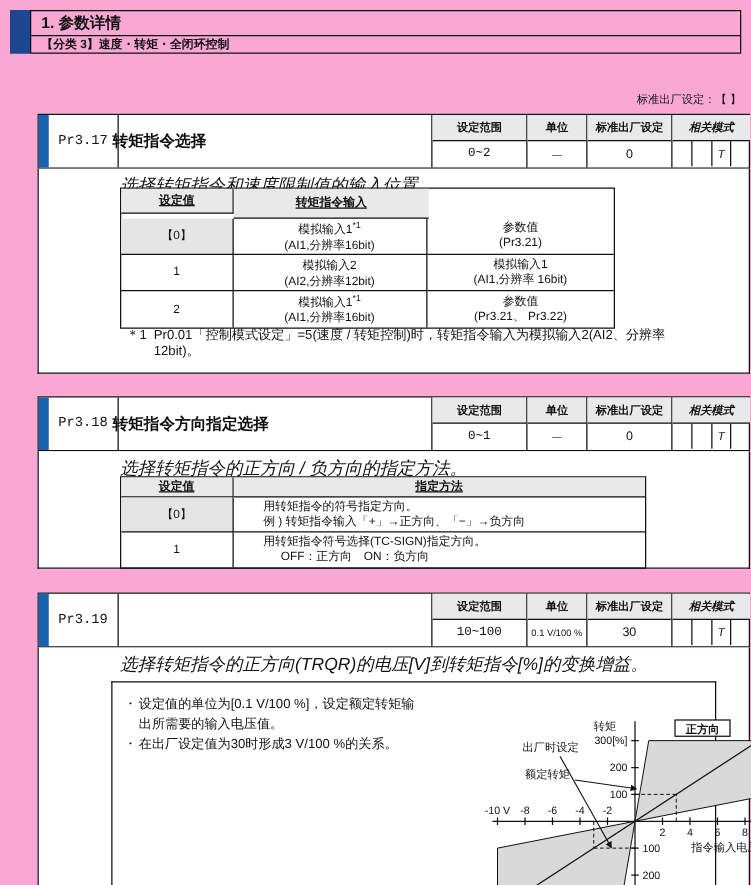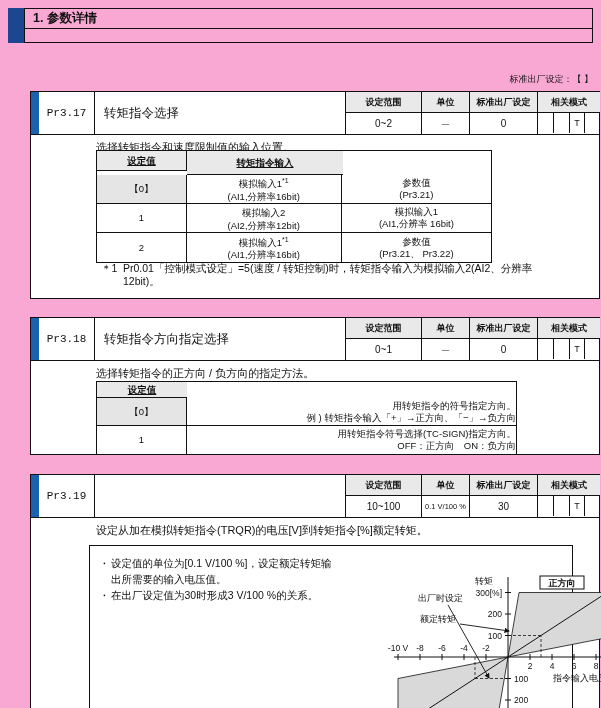--- a/index.html
+++ b/index.html
@@ -12,45 +12,45 @@
   .hdr-accent{position:absolute;left:8px;top:8px;width:16px;height:35px;background:var(--hdrblue);}
   .hdr-box{position:absolute;left:24px;top:8px;width:569px;height:35px;border:1.5px solid var(--ink);box-sizing:border-box;}
   .hdr-row1{height:19px;border-bottom:1px solid var(--ink);font-size:12.5px;font-weight:bold;line-height:19px;padding-left:8px;}
   .hdr-row2{height:14px;font-size:9.5px;font-weight:bold;line-height:14px;padding-left:8px;}
   .factory-note{position:absolute;right:8px;top:73px;font-size:9px;font-weight:normal;}
   
   .pblock{position:absolute;left:30px;width:570px;height:44px;border:1.5px solid var(--ink);box-sizing:border-box;background:#fff;}
   .pblock .accent{position:absolute;left:0;top:0;width:8px;height:100%;background:var(--accent);}
   .pblock .pid{position:absolute;left:8px;top:0;width:56px;height:100%;border-right:1px solid var(--ink);
                display:flex;align-items:center;justify-content:center;font-size:11px;box-sizing:border-box;font-family:Liberation Mono, monospace;}
-  .pblock .pname{position:absolute;left:63px;top:0;width:250px;height:100%;display:flex;align-items:center;
-               padding-left:10px;font-size:12.5px;font-weight:normal;box-sizing:border-box;}
+  .pblock .pname{position:absolute;left:49px;top:0;width:250px;height:100%;display:flex;align-items:center;
+               padding-left:10px;font-size:12.5px;font-weight:bold;box-sizing:border-box;}
   .meta{position:absolute;top:0;height:100%;border-left:1px solid var(--ink);box-sizing:border-box;}
   .meta .mlabel{height:20px;background:var(--thead);border-bottom:1px solid var(--ink);
                font-size:9px;font-weight:bold;display:flex;align-items:center;justify-content:center;}
   .meta .mval{height:20px;font-size:10px;display:flex;align-items:center;justify-content:center;}
-  .meta.mrange{left:314px;width:76px;} .meta.munit{left:390px;width:48px;}
-  .meta.mdefault{left:438px;width:68px;} .meta.mmodes{left:506px;width:63px;}
+  .meta.mrange{left:314px;width:76px;font-family:Liberation Mono, monospace;} .meta.munit{left:390px;width:48px;}
+  .meta.mdefault{left:438px;width:68px;} .meta.mmodes{left:506px;width:63px;font-style:italic;}
   .munit .mval{font-size:7.5px;}
   .modes-cells{display:flex;height:20px;}
   .modes-cells span{flex:1;border-left:1px solid var(--ink);display:flex;align-items:center;justify-content:center;font-size:9px;box-sizing:border-box;}
   .modes-cells span:first-child{border-left:none;}
   
   .pbox{position:absolute;left:30px;width:570px;border:1px solid var(--ink);border-top:none;box-sizing:border-box;background:#fff;}
-  .pdesc{position:absolute;left:65px;top:5px;font-size:11px;}
+  .pdesc{position:absolute;left:65px;top:5px;font-size:14px;font-style:italic;}
   
   .itable{position:absolute;border:1px solid var(--ink);box-sizing:border-box;}
   .irow{display:flex;}
   .icell{border-right:1px solid var(--ink);border-bottom:1px solid var(--ink);box-sizing:border-box;
          display:flex;flex-direction:column;align-items:center;justify-content:center;font-size:9.5px;line-height:12px;text-align:center;}
   .icell:last-child{border-right:none;}
   .irow:last-child .icell{border-bottom:none;}
   .ihead .icell{background:var(--thead);font-weight:bold;text-decoration:underline;}
   .gcell{background:#e5e5e5;}
-  .leftal{align-items:flex-end;text-align:left;padding-left:24px;}
+  .leftal{align-items:flex-start;text-align:left;padding-left:24px;}
   .indent{padding-left:14px;}
   .sup{font-size:7px;vertical-align:super;}
   
   .footnote{position:absolute;left:70px;top:127px;width:460px;display:flex;font-size:10.5px;line-height:13px;}
   .footnote .fmark{width:22px;flex:none;}
   
   .innerbox{position:absolute;left:58px;top:27px;width:484px;height:163px;border:1px solid var(--ink);border-bottom:none;box-sizing:border-box;}
   .bullets{position:absolute;left:9px;top:9px;width:242px;}
   .bullet{display:flex;font-size:10.5px;line-height:16px;}
   .bullet .bm{width:12px;flex:none;}
@@ -58,20 +58,21 @@
   svg{overflow:visible;font-family:inherit;}
 </style>
 </head>
 <body>
 
 <div class="page">
 
   <div class="hdr-accent"></div>
   <div class="hdr-box">
     <div class="hdr-row1">1. 参数详情</div>
+    <div class="hdr-row2">【分类 3】速度・转矩・全闭环控制</div>
   </div>
   <div class="factory-note">标准出厂设定：【 】</div>
 
   <div class="pblock" style="top:91px">
     <div class="accent"></div>
     <div class="pid">Pr3.17</div>
     <div class="pname">转矩指令选择</div>
     <div class="meta mrange">
       <div class="mlabel">设定范围</div>
       <div class="mval">0~2</div>
@@ -165,20 +166,21 @@
         <span>T</span>
         <span></span>
       </div>
     </div>
   </div>
   <div class="pbox" style="top:361px;height:94px">
     <div class="pdesc">选择转矩指令的正方向 / 负方向的指定方法。</div>
     <div class="itable" style="left:65px;top:20px;width:421px">
       <div class="irow ihead">
         <div class="icell" style="width:90px;height:16px">设定值</div>
+        <div class="icell" style="width:331px;height:16px">指定方法</div>
       </div>
       <div class="irow">
         <div class="icell gcell" style="width:90px;height:28px">【0】</div>
         <div class="icell leftal" style="width:331px;height:28px">
           <div>用转矩指令的符号指定方向。</div>
           <div>例 ) 转矩指令输入「+」→正方向、「−」→负方向</div>
         </div>
       </div>
       <div class="irow">
         <div class="icell" style="width:90px;height:28px">1</div>
@@ -209,21 +211,21 @@
       <div class="mlabel">相关模式</div>
       <div class="modes-cells">
         <span></span>
         <span></span>
         <span>T</span>
         <span></span>
       </div>
     </div>
   </div>
   <div class="pbox" style="top:518px;height:190px;border-bottom:none">
-    <div class="pdesc">设定从加在模拟转矩指令(TRQR)的电压[V]到转矩指令[%]额定转矩。</div>
+    <div class="pdesc">选择转矩指令的正方向(TRQR)的电压[V]到转矩指令[%]的变换增益。</div>
     <div class="innerbox">
       <div class="bullets">
         <div class="bullet">
           <span class="bm">・</span>
           <span>设定值的单位为[0.1 V/100 %]，设定额定转矩输出所需要的输入电压值。</span>
         </div>
         <div class="bullet">
           <span class="bm">・</span>
           <span>在出厂设定值为30时形成3 V/100 %的关系。</span>
         </div>

